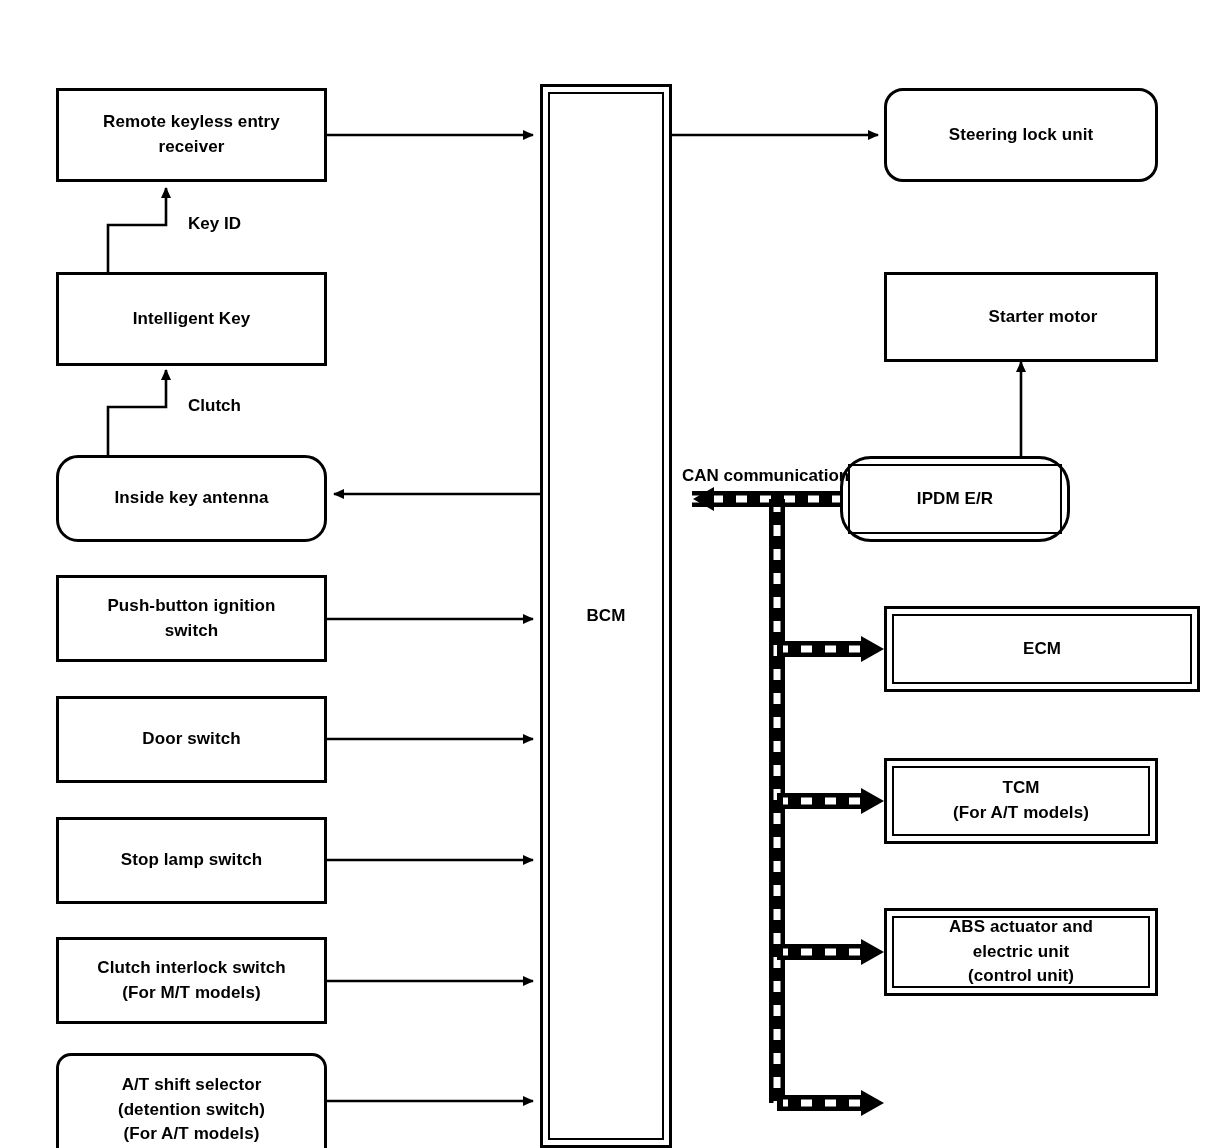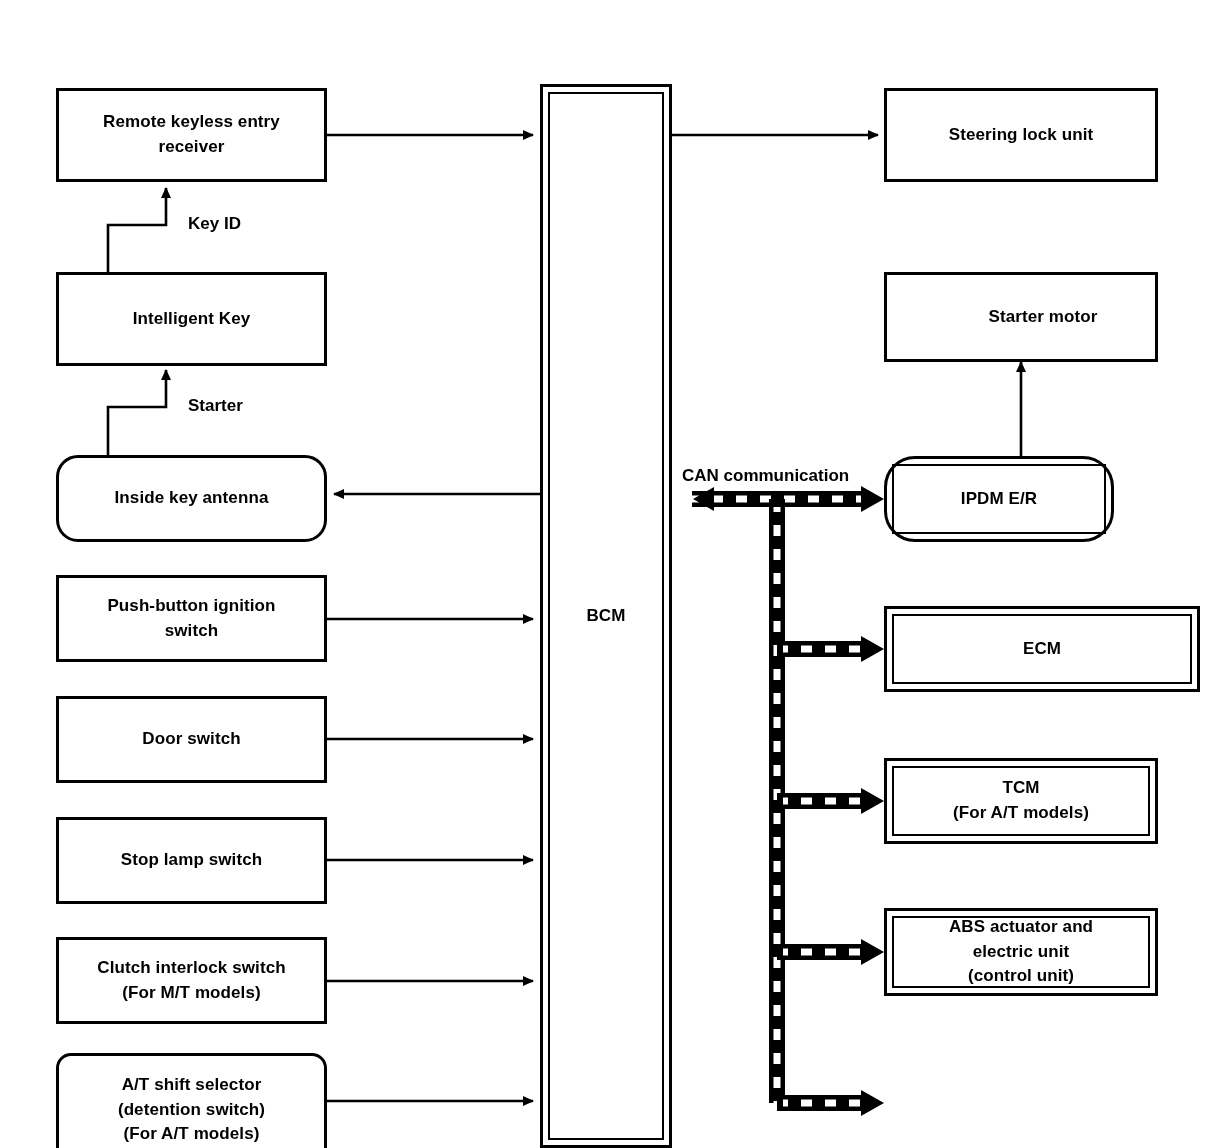--- a/index.html
+++ b/index.html
@@ -180,29 +180,29 @@
 (detention switch)
 (For A/T models)</span>
   </div>
 
   <div class="node double" style="left:540px; top:36px; width:132px; height:1064px;">
     <span class="inner">
       <span class="label">BCM</span>
     </span>
   </div>
 
-  <div class="node" style="left:884px; top:40px; width:274px; height:94px;">
+  <div class="node" style="left:884px; top:40px; width:274px; height:94px;border-radius:19px;">
     <span class="label">Steering lock unit</span>
   </div>
 
   <div class="node" style="left:884px; top:224px; width:274px; height:90px;padding-left:44px;">
     <span class="label">Starter motor</span>
   </div>
 
-  <div class="node double" style="left:884px; top:408px; width:230px; height:86px;border-radius:31px;">
+  <div class="node double" style="left:840px; top:408px; width:230px; height:86px;border-radius:31px;">
     <span class="inner">
       <span class="label">IPDM E/R</span>
     </span>
   </div>
 
   <div class="node double" style="left:884px; top:558px; width:316px; height:86px;">
     <span class="inner">
       <span class="label">ECM</span>
     </span>
   </div>
@@ -218,17 +218,17 @@
     <span class="inner">
       <span class="label">ABS actuator and
 electric unit
 (control unit)</span>
     </span>
   </div>
 
 
   <div class="edge-label" style="left:188px; top:166px;">Key ID</div>
 
-  <div class="edge-label" style="left:188px; top:348px;">Starter</div>
+  <div class="edge-label" style="left:188px; top:348px;">Clutch</div>
 
   <div class="edge-label" style="left:682px; top:418px;">CAN communication</div>
 
 </div>
 
 </body></html>

